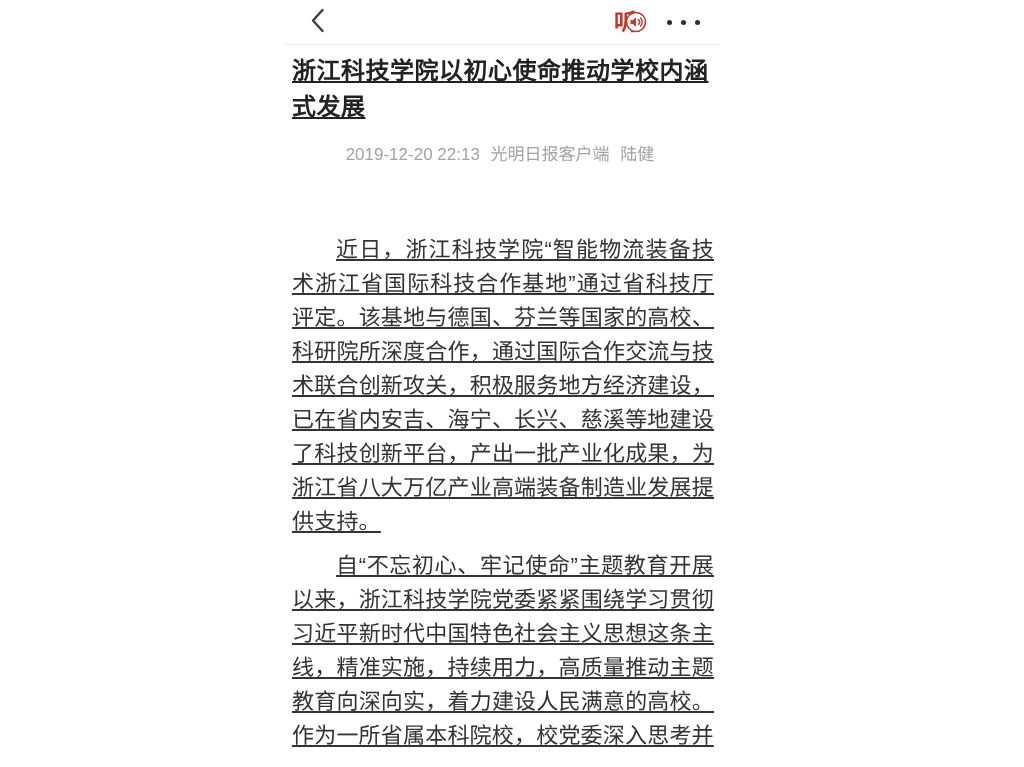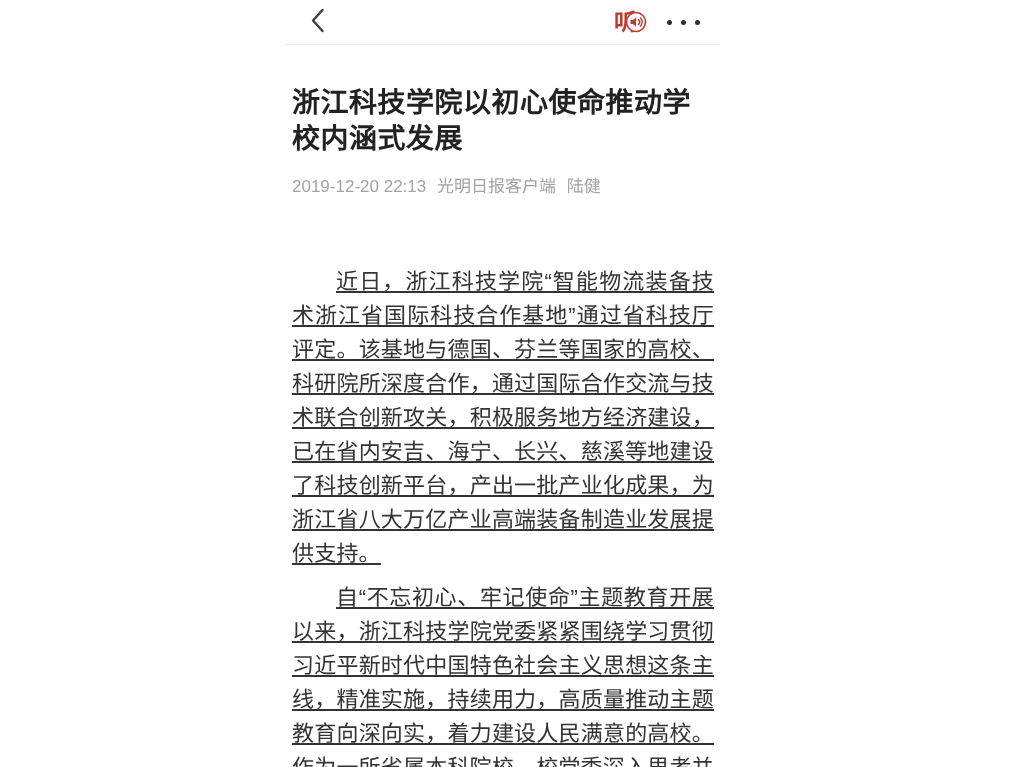--- a/index.html
+++ b/index.html
@@ -33,28 +33,29 @@
     font-size:23px; font-weight:600; line-height:1; color:#c0392b;
   }
   .listen-wave { margin-left:-13px; margin-top:2px; }
   .more-btn {
     background:none; border:none; cursor:pointer; padding:0;
     display:flex; align-items:center; gap:9px;
   }
   .dot { width:5px; height:5px; border-radius:50%; background:#2e2e2e; }
   
   .article-title {
-    margin:40px 6px 0;
-    font-size:28px; line-height:36px; font-weight:700;
-    color:#222222; letter-spacing:0.5px;
+    margin:8px 6px 0;
+    font-size:24px; line-height:36px; font-weight:700;
+    color:#222222; letter-spacing:0.5px;text-decoration:underline;
   }
   .article-meta {
     margin:20px 6px 0;
     font-size:17px; line-height:20px; color:#a3a3a3;
     white-space:nowrap;
+    text-align:center;
   }
   .article-meta span { margin-right:6px; }
   .article-body { margin-top:68px; padding:0 6px; }
   .article-body p {
     font-size:22px; line-height:34px; color:#333333;
     text-indent:2em; text-align:justify;
     margin:0 0 10px 0; letter-spacing:0.2px;text-decoration:underline;
   }
 </style>
 </head>

